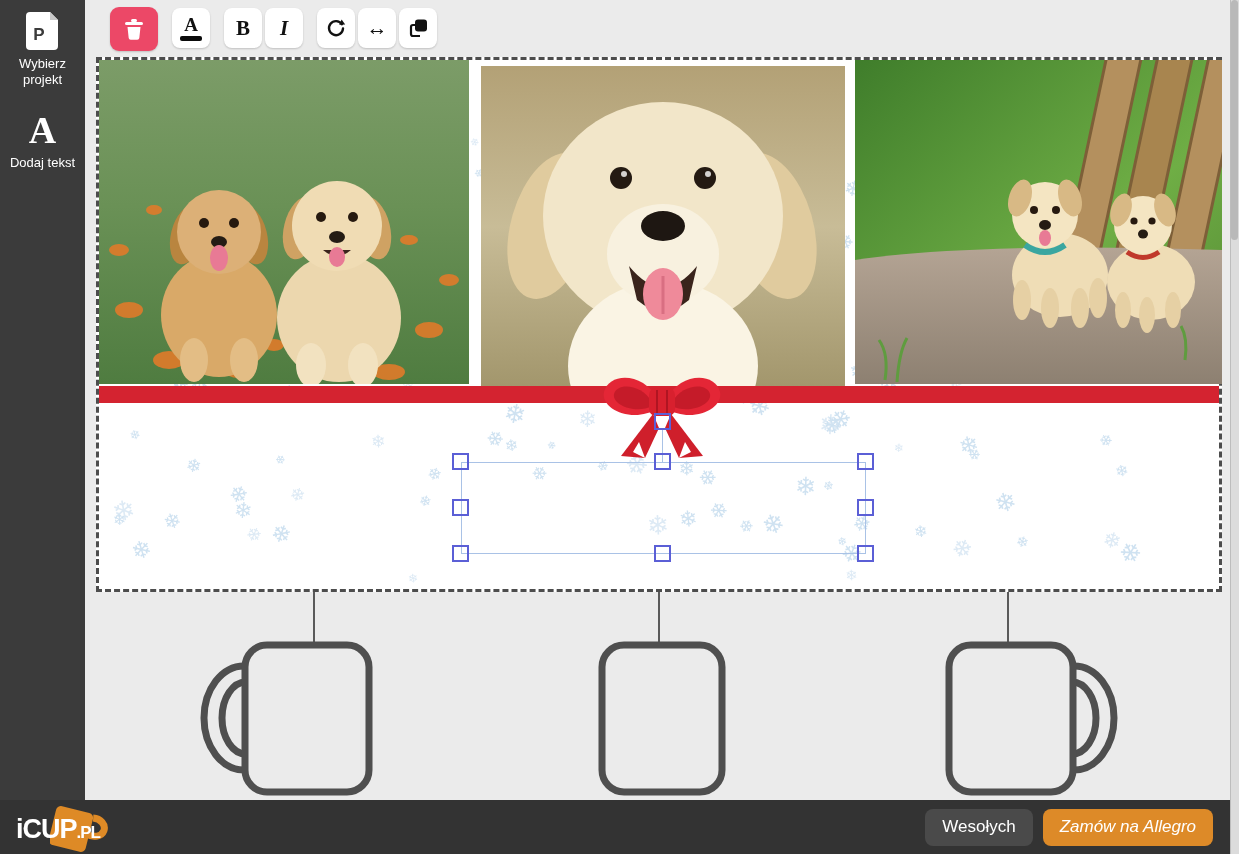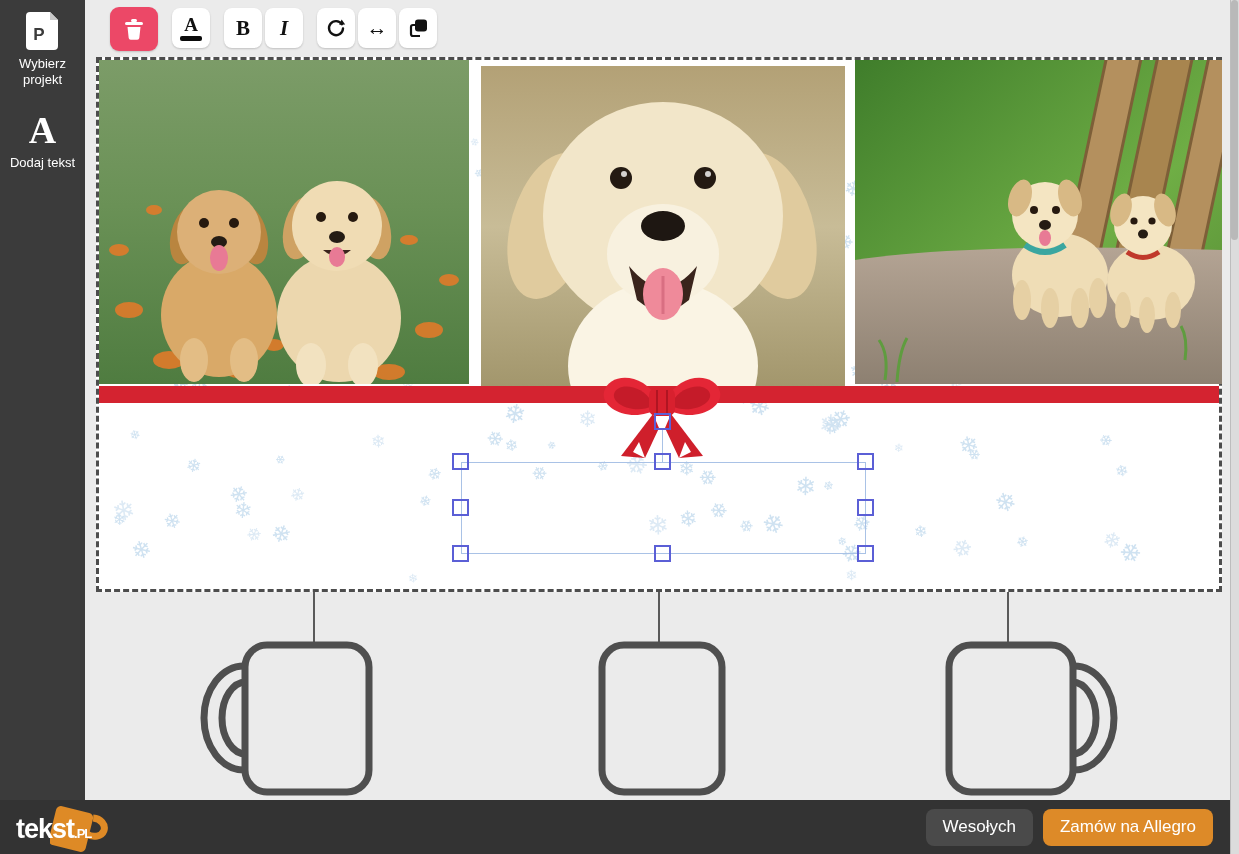--- a/index.html
+++ b/index.html
@@ -46,26 +46,26 @@
   
   .drop-line { position:absolute; width:2px; background:#5a5a5a; top:592px; height:54px; z-index:4; }
   .mug { position:absolute; z-index:4; }
 
   
   .footer { position:absolute; left:0; top:800px; width:1239px; height:54px; background:#333333; z-index:40;
             display:flex; align-items:center; }
   .logo { position:relative; width:112px; height:54px; margin-left:8px; }
   .logo .mug-svg { position:absolute; left:42px; top:4px; }
   .logo .word { position:absolute; left:8px; top:14px; color:#ffffff; font-weight:bold; font-size:27px; letter-spacing:-1px; z-index:2; }
-  .logo .word .suffix { font-size:13px; font-weight:bold; }
+  .logo .word .suffix { font-size:17px; font-weight:bold; }
   .footer-spacer { flex:1; }
   .fbtn { height:37px; border:none; border-radius:8px; color:#fff; font-size:17px; padding:0 17px; cursor:pointer;
           font-family:"Liberation Sans", sans-serif; }
   .btn-preview { background:#4a4a4a; margin-right:10px; }
-  .btn-order { background:#dd8a28; margin-right:26px; }
+  .btn-order { background:#dd8a28; margin-right:26px;font-style:italic; }
 
   .scrollbar { position:absolute; right:0; top:0; width:9px; height:854px; background:#dcdcdc; border-left:1px solid #bdbdbd; z-index:50; }
   .scroll-thumb { position:absolute; right:1px; top:0; width:7px; height:240px; background:#b9b9b9; border-radius:4px; }
 </style>
 </head>
 <body>
 
 <aside class="sidebar">
   <div class="side-item">
     <svg width="38" height="40" viewBox="0 0 38 40">
@@ -474,21 +474,21 @@
 </svg>
 
 <footer class="footer">
   <div class="logo">
     <svg class="mug-svg" width="58" height="50" viewBox="0 0 58 50">
       <g transform="rotate(14 25 25)">
         <rect x="2" y="6" width="38" height="40" rx="5" fill="#de8a26"></rect>
         <path d="M40 10 a11 9 0 1 1 -2 17" fill="none" stroke="#de8a26" stroke-width="7"></path>
       </g>
     </svg>
-    <div class="word"><span>tekst</span><span class="suffix">.PL</span></div>
+    <div class="word"><span>iCUP</span><span class="suffix">.PL</span></div>
   </div>
   <div class="footer-spacer"></div>
   <button class="fbtn btn-preview">Wesołych</button>
   <button class="fbtn btn-order">Zamów na Allegro</button>
 </footer>
 
 <div class="scrollbar">
   <div class="scroll-thumb"></div>
 </div>
 

